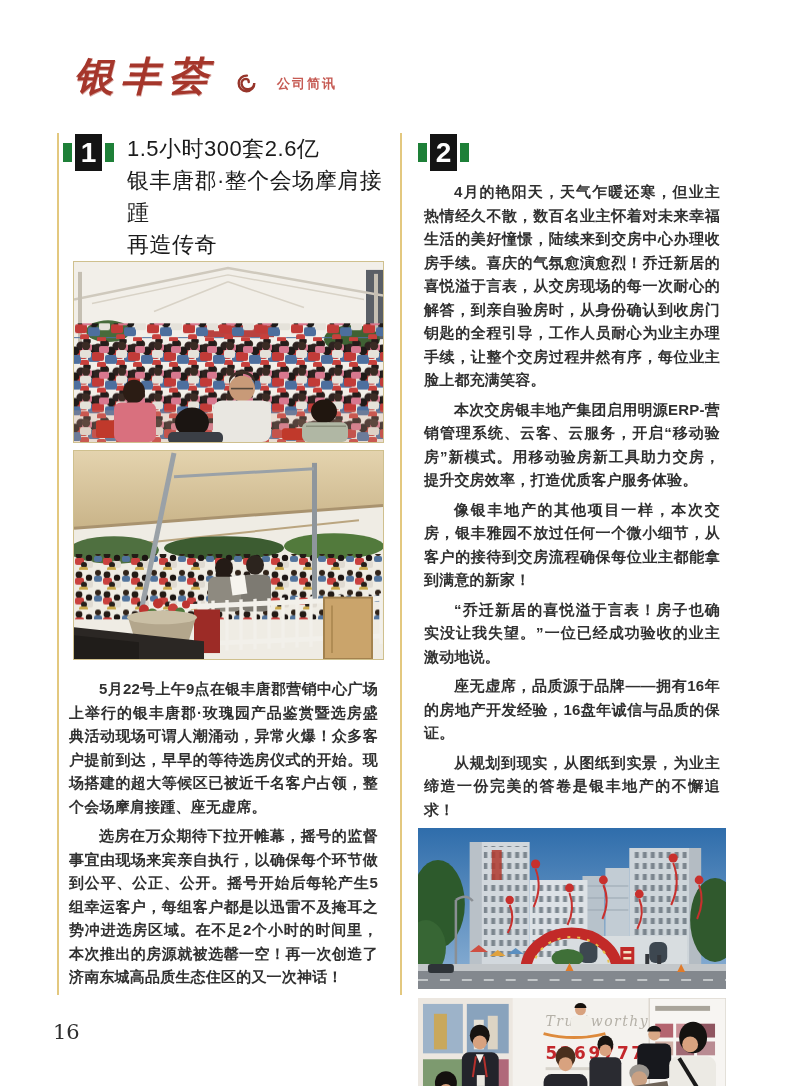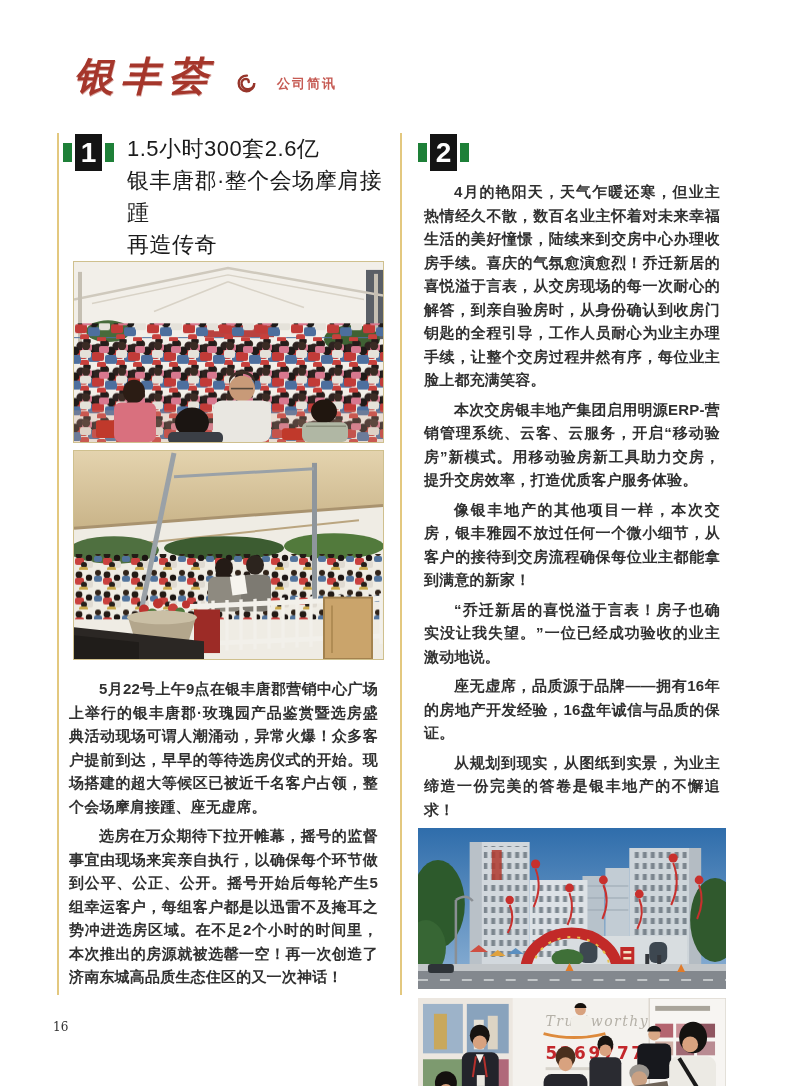--- a/index.html
+++ b/index.html
@@ -47,21 +47,21 @@
   }
   figure.photo{margin:0;width:100%;overflow:hidden;line-height:0}
   .col-left figure.photo{width:311px;margin-left:10px;border:1px solid #cfc08e}
   .col-left .photo-1{margin-top:0;height:182px}
   .col-left .photo-2{margin-top:7px;height:210px}
   .col-right .photo-3{margin-top:7px;height:161px}
   .col-right .photo-4{margin-top:9px;height:168px}
   figure.photo svg{width:100%;height:100%;display:block}
   .page-number{
     position:absolute;left:53px;top:1020px;font-family:"DejaVu Serif", serif;
-    font-size:12px;color:#2f2f2f;
+    font-size:21px;color:#2f2f2f;
   }
 </style>
 </head>
 <body>
 
 <div>
 
   <header class="masthead">
     <span class="logo-text">银丰荟</span>
     <svg class="swirl" viewBox="0 0 24 24">

